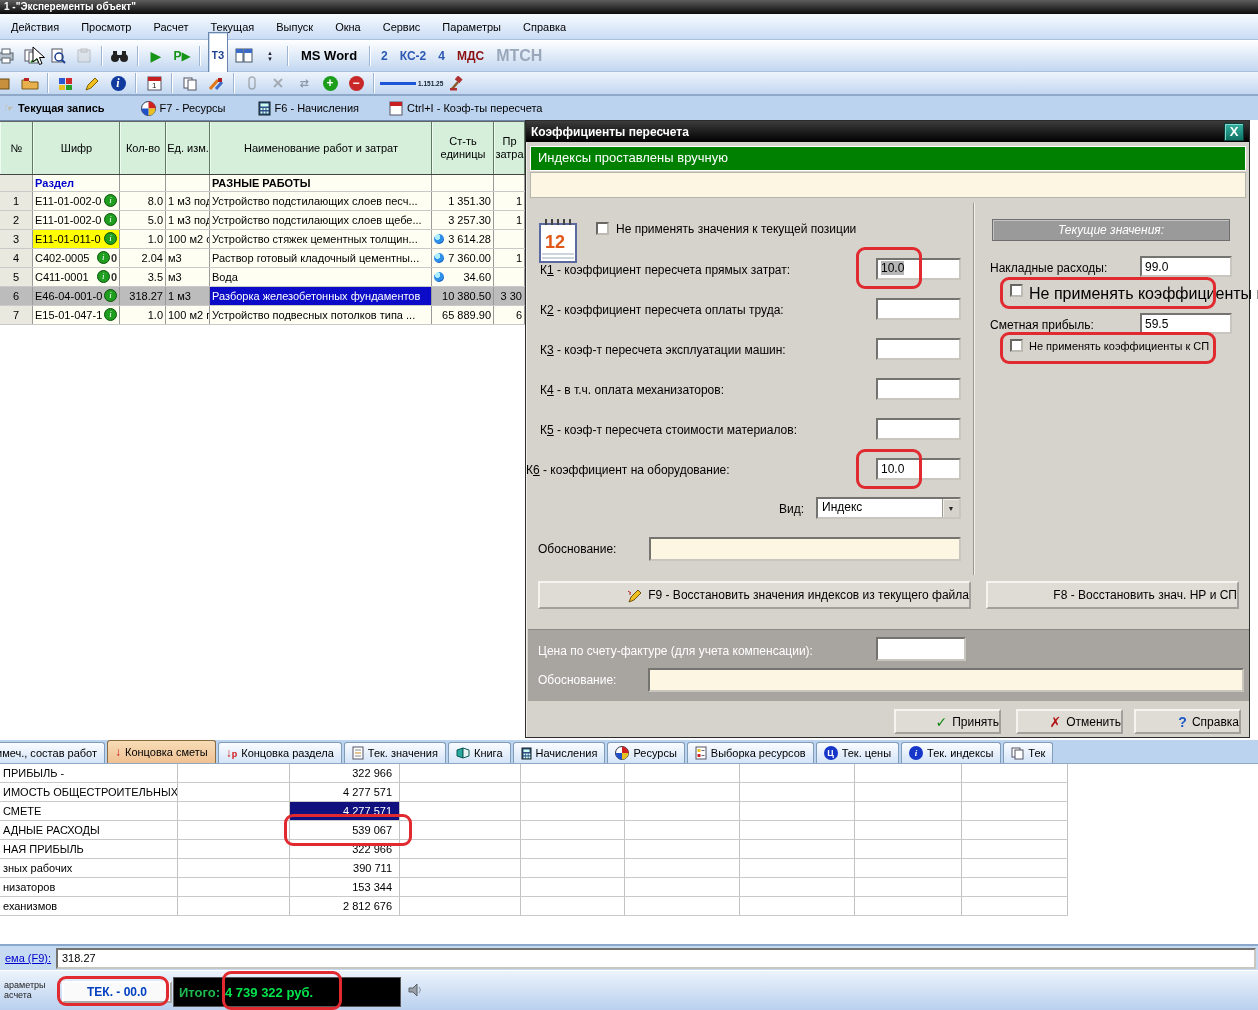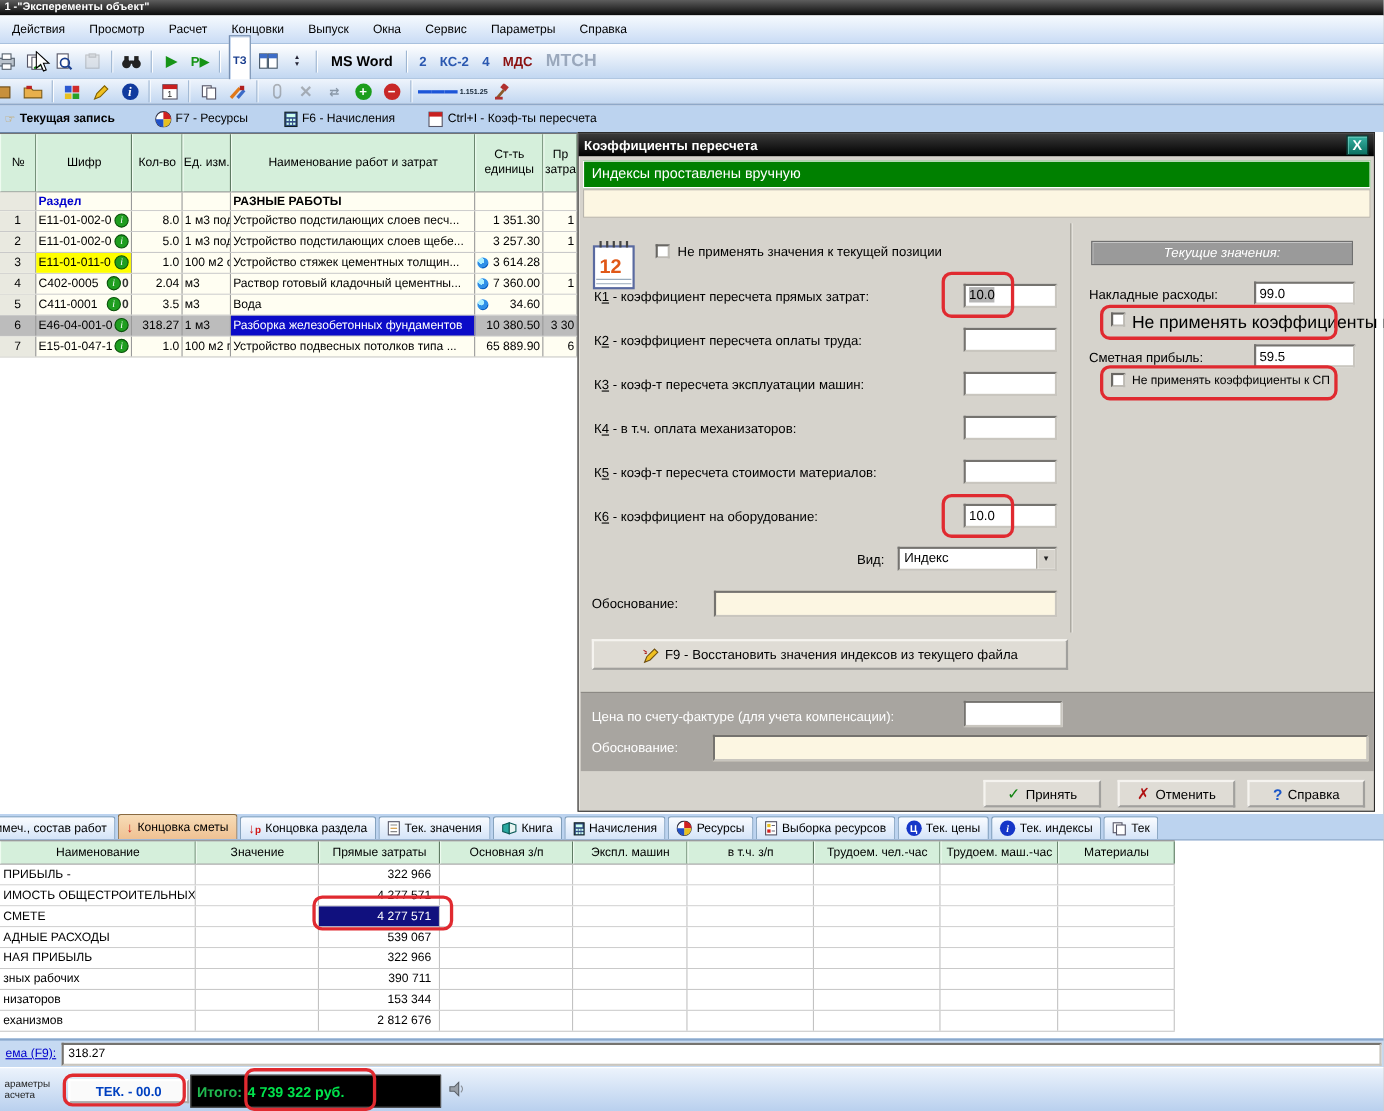--- a/index.html
+++ b/index.html
@@ -76,21 +76,21 @@
   .tb.cream { background:#fcf6e2; }
   .textbox { position:absolute; border:2px inset #c9c6bf; background:#fff; padding:1px 3px; }
   .selmark { background:#b5b5b5; }
   .cb { position:absolute; width:13px; height:13px; background:#fff; border:2px inset #bdbab3; }
   .graybar { position:absolute; left:466px; top:98px; width:238px; height:22px; background:#9a9a9a; border:1px solid #6f6f6f;
              box-shadow:inset 1px 1px 0 #c4c4c4; color:#fff; font-style:italic; text-align:center; line-height:20px; }
   .band { position:absolute; left:2px; top:508px; width:721px; height:72px; background:#a8a5a0; border-top:1px solid #8c8984;
           color:#fff; }
   .band .dl { color:#fff; }
   .btn { background:#dfdcd5; border:2px outset #f5f3ef; font:12px "Liberation Sans","DejaVu Sans",sans-serif;
-         display:flex; align-items:center; justify-content:center; gap:5px; position:absolute; }
+         display:flex; align-items:center; justify-content:flex-end; gap:5px; position:absolute; }
   .combo { position:absolute; display:flex; border:2px inset #c9c6bf; background:#fff; }
   .combo-val { flex:1; padding:1px 4px; }
   .combo-btn { width:17px; background:#d6d3cc; border-left:1px solid #9a978f; box-shadow:inset 1px 1px 0 #f0eee9;
                display:flex; align-items:center; justify-content:center; font-size:7px; color:#222; }
   .chk-green { color:#128412; font-weight:bold; font-size:14px; }
   .x-red { color:#b01212; font-weight:bold; font-size:14px; }
   .q-blue { color:#1a56c8; font-weight:bold; font-size:14px; }
 
   
   .btabs { position:absolute; left:0; top:740px; width:1258px; height:24px; background:#bcd3ef; display:flex;
@@ -136,21 +136,21 @@
 <div class="screen">
 
   <div class="titlebar">
     <span>1 -"Эксперементы объект"</span>
   </div>
 
   <div class="menubar">
     <span class="menu-item">Действия</span>
     <span class="menu-item">Просмотр</span>
     <span class="menu-item">Расчет</span>
-    <span class="menu-item">Концовки</span>
+    <span class="menu-item">Текущая</span>
     <span class="menu-item">Выпуск</span>
     <span class="menu-item">Окна</span>
     <span class="menu-item">Сервис</span>
     <span class="menu-item">Параметры</span>
     <span class="menu-item">Справка</span>
   </div>
 
   <div class="toolbar1">
     <span class="tbtn" style="margin-left:-6px">
       <svg width="18" height="16">
@@ -469,39 +469,42 @@
 
     <span class="dl" style="left:14px;top:222px"><span>К</span><span class="u">3</span> <span>- коэф-т пересчета эксплуатации машин:</span></span>
     <input class="tb" style="left: 350px; top: 217px; width: 85px; height: 22px;">
 
     <span class="dl" style="left:14px;top:262px"><span>К</span><span class="u">4</span> <span>- в т.ч. оплата механизаторов:</span></span>
     <input class="tb" style="left: 350px; top: 257px; width: 85px; height: 22px;">
 
     <span class="dl" style="left:14px;top:302px"><span>К</span><span class="u">5</span> <span>- коэф-т пересчета стоимости материалов:</span></span>
     <input class="tb" style="left: 350px; top: 297px; width: 85px; height: 22px;">
 
-    <span class="dl" style="left:14px;top:342px"><span>К</span><span class="u">6</span> <span>- коэффициент на оборудование:</span></span>
+    <span class="dl" style="left:0;top:342px"><span>К</span><span class="u">6</span> <span>- коэффициент на оборудование:</span></span>
     <input class="tb" style="left: 350px; top: 337px; width: 85px; height: 22px;" value="10.0">
 
     <span class="dl" style="left:253px;top:381px">Вид:</span>
     <div class="combo" style="left:290px;top:376px;width:145px;height:22px">
       <span class="combo-val">Индекс</span>
       <span class="combo-btn">▼</span>
     </div>
 
     <span class="dl" style="left:12px;top:421px">Обоснование:</span>
     <input class="tb cream" style="left: 123px; top: 416px; width: 312px; height: 24px;">
 
     <button class="btn" style="left:12px;top:460px;width:433px;height:28px">
       <svg width="16" height="15">
           <path d="M2 14 L4 9 L11 2 L14 5 L7 12 Z" fill="#f0c020" stroke="#705010"></path>
           <line x1="1" y1="3" x2="4" y2="5" stroke="#b02020"></line>
           <line x1="2" y1="6" x2="4" y2="6" stroke="#b02020"></line>
         </svg>
       <span>F9 - Восстановить значения индексов из текущего файла</span>
+    </button>
+    <button class="btn" style="left:460px;top:460px;width:253px;height:28px">
+      <span>F8 - Восстановить знач. НР и СП</span>
     </button>
 
     <div class="graybar">Текущие значения:</div>
     <span class="dl" style="left:464px;top:140px">Накладные расходы:</span>
     <input class="tb" style="left: 614px; top: 135px; width: 92px; height: 21px;" value="99.0">
     <span class="cb" style="left:484px;top:163px"></span>
     <span class="dl" style="left:503px;top:164px;font-size:16px">Не применять коэффициенты к НР</span>
     <span class="dl" style="left:464px;top:197px">Сметная прибыль:</span>
     <input class="tb" style="left: 614px; top: 192px; width: 92px; height: 21px;" value="59.5">
     <span class="cb" style="left:484px;top:218px"></span>
@@ -601,31 +604,20 @@
     <span class="btab">
         <svg width="13" height="13">
           <rect x="1" y="1" width="8" height="9" fill="#fff" stroke="#556"></rect>
           <rect x="4" y="3" width="8" height="9" fill="#fff" stroke="#556"></rect>
         </svg>
         <span>Тек</span>
       </span>
   </div>
 
   <div class="ttable">
-    <div class="thead">
-      <div class="th tw0">Наименование</div>
-      <div class="th tw1">Значение</div>
-      <div class="th tw2">Прямые затраты</div>
-      <div class="th tw3">Основная з/п</div>
-      <div class="th tw4">Экспл. машин</div>
-      <div class="th tw5">в т.ч. з/п</div>
-      <div class="th tw6">Трудоем. чел.-час</div>
-      <div class="th tw7">Трудоем. маш.-час</div>
-      <div class="th tw8">Материалы</div>
-    </div>
     <div class="trow">
         <div class="tc tw0">ПРИБЫЛЬ -</div>
         <div class="tc tw1"></div>
         <div class="tc tw2 vdir">322 966</div>
         <div class="tc tw3"></div>
         <div class="tc tw4"></div>
         <div class="tc tw5"></div>
         <div class="tc tw6"></div>
         <div class="tc tw7"></div>
         <div class="tc tw8"></div>

